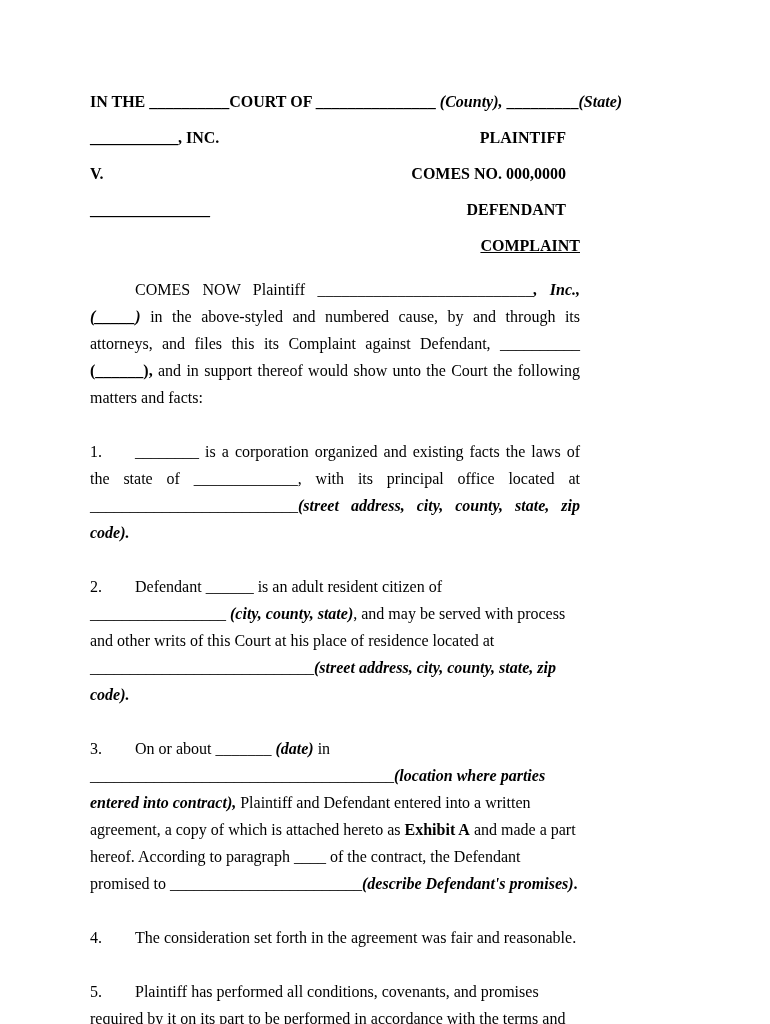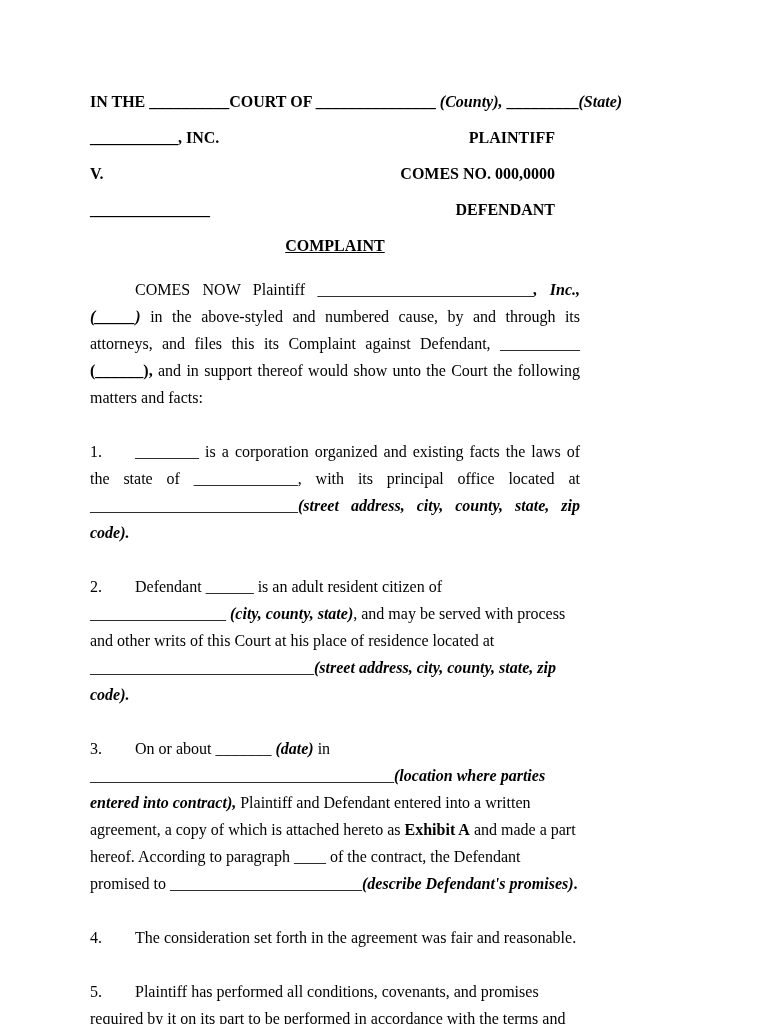--- a/index.html
+++ b/index.html
@@ -26,24 +26,24 @@
     line-height: 36px;
     white-space: nowrap;
   }
   .cap-row {
     display: flex;
     justify-content: space-between;
     align-items: flex-end;
     font-weight: bold;
     line-height: 36px;
   }
-  .cap-right { margin-right: 25px; }
+  .cap-right { margin-right: 14px; }
   
   .doc-title {
-    text-align: center;
+    text-align: right;
     font-weight: bold;
     line-height: 36px;
     margin: 0;
     font-size: 16px;
   }
   .doc-title .u { text-decoration: underline; }
   
   .para {
     line-height: 27px;
     margin: 27px 0 0 0;

